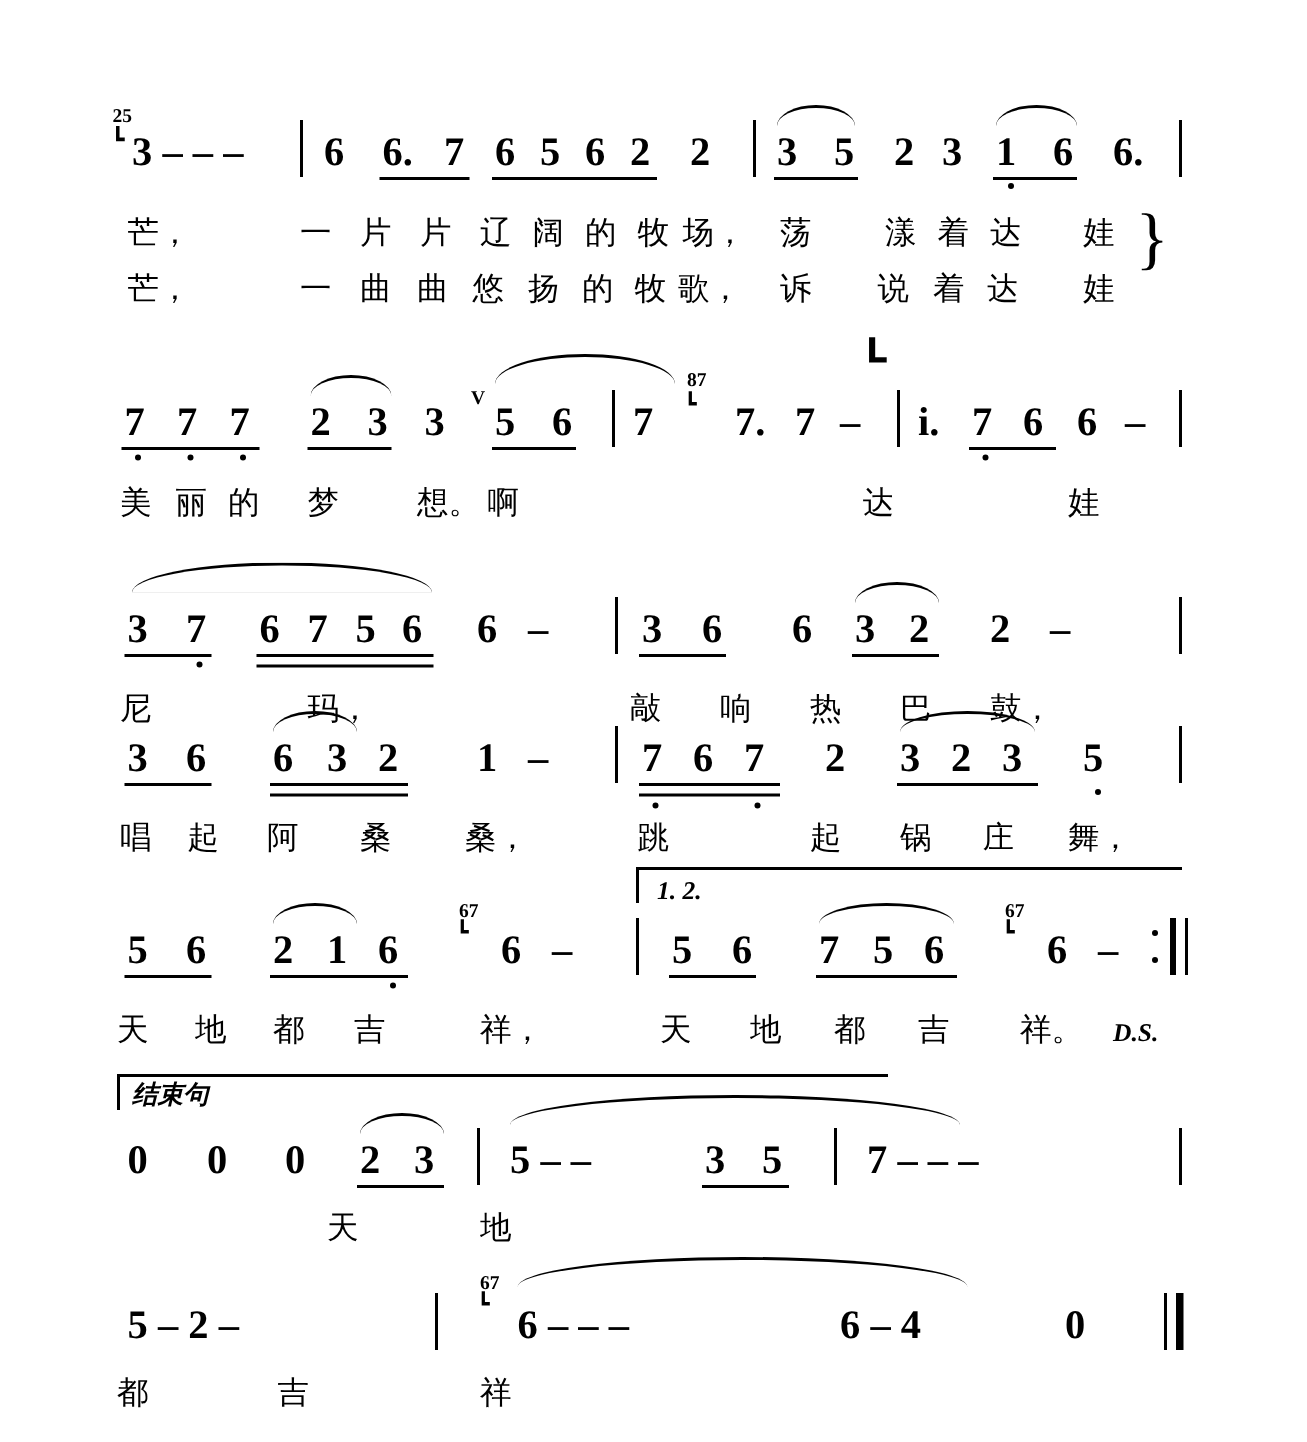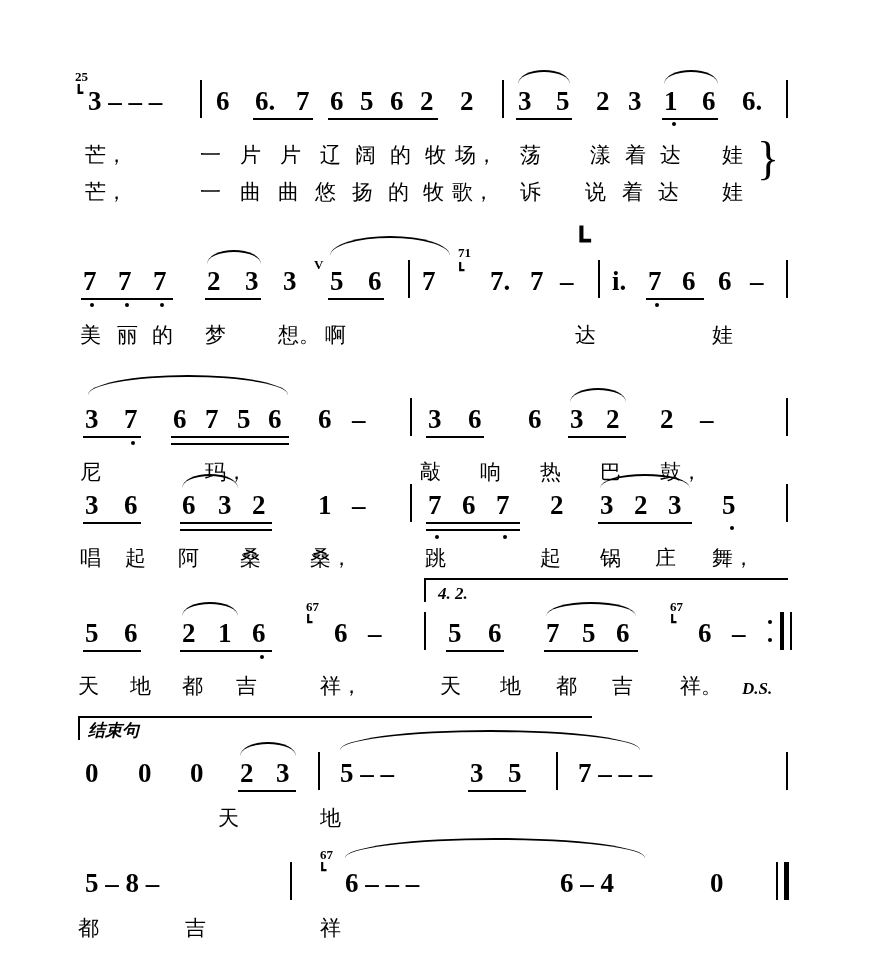--- a/index.html
+++ b/index.html
@@ -201,21 +201,21 @@
     <span class="small" style="left:314px; top:258px;">V</span>
 
     <div class="slur" style="left:330px; top:236px; width:120px; height:18px;"></div>
     <span class="note" style="left:330px; top:268px;">5</span>
     <span class="note" style="left:368px; top:268px;">6</span>
     <div class="hbar" style="left:328px; top:298px; width:56px;"></div>
 
     <div class="bar" style="left:408px; top:260px; height:38px;"></div>
 
     <span class="note" style="left:422px; top:268px;">7</span>
-    <span class="small" style="left:458px; top:246px;">71</span>
+    <span class="small" style="left:458px; top:246px;">87</span>
     <span class="tri" style="left:456px; top:262px; font-size:14px;">┗</span>
     <span class="note" style="left:490px; top:268px;">7.</span>
     <span class="note" style="left:530px; top:268px;">7</span>
     <span class="note" style="left:560px; top:268px;">–</span>
 
     <div class="bar" style="left:598px; top:260px; height:38px;"></div>
 
     <span class="seg" style="left:578px; top:222px;">𝐋</span>
 
     <span class="note" style="left:612px; top:268px;">i.</span>
@@ -325,21 +325,21 @@
     <span class="lyr" style="left:425px; top:548px;">跳</span>
     <span class="lyr" style="left:540px; top:548px;">起</span>
     <span class="lyr" style="left:600px; top:548px;">锅</span>
     <span class="lyr" style="left:655px; top:548px;">庄</span>
     <span class="lyr" style="left:712px; top:548px;">舞，</span>
   </div>
 
   <div class="sys" style="top:0;">
 
     <div class="endbox" style="left:424px; top:578px; width:362px; height:22px;"></div>
-    <span class="ital" style="left:438px; top:585px;">4. 2.</span>
+    <span class="ital" style="left:438px; top:585px;">1. 2.</span>
 
     <span class="note" style="left:85px; top:620px;">5</span>
     <span class="note" style="left:124px; top:620px;">6</span>
     <div class="hbar" style="left:83px; top:650px; width:58px;"></div>
 
     <div class="slur" style="left:182px; top:602px; width:56px;"></div>
     <span class="note" style="left:182px; top:620px;">2</span>
     <span class="note" style="left:218px; top:620px;">1</span>
     <span class="note" style="left:252px; top:620px;">6</span>
     <div class="hbar" style="left:180px; top:650px; width:92px;"></div>
@@ -408,21 +408,21 @@
 
     <div class="bar" style="left:556px; top:752px; height:38px;"></div>
     <span class="note" style="left:578px; top:760px;">7 – – –</span>
     <div class="bar" style="left:786px; top:752px; height:38px;"></div>
 
     <span class="lyr" style="left:218px; top:808px;">天</span>
     <span class="lyr" style="left:320px; top:808px;">地</span>
   </div>
 
   <div class="sys" style="top:0;">
-    <span class="note" style="left:85px; top:870px;">5 – 8 –</span>
+    <span class="note" style="left:85px; top:870px;">5 – 2 –</span>
     <div class="bar" style="left:290px; top:862px; height:38px;"></div>
 
     <span class="small" style="left:320px; top:848px;">67</span>
     <span class="tri" style="left:318px; top:862px; font-size:14px;">┗</span>
 
     <div class="slur" style="left:345px; top:838px; width:300px; height:18px;"></div>
     <span class="note" style="left:345px; top:870px;">6 – – –</span>
 
     <span class="note" style="left:560px; top:870px;">6 – 4</span>
     <span class="note" style="left:710px; top:870px;">0</span>

